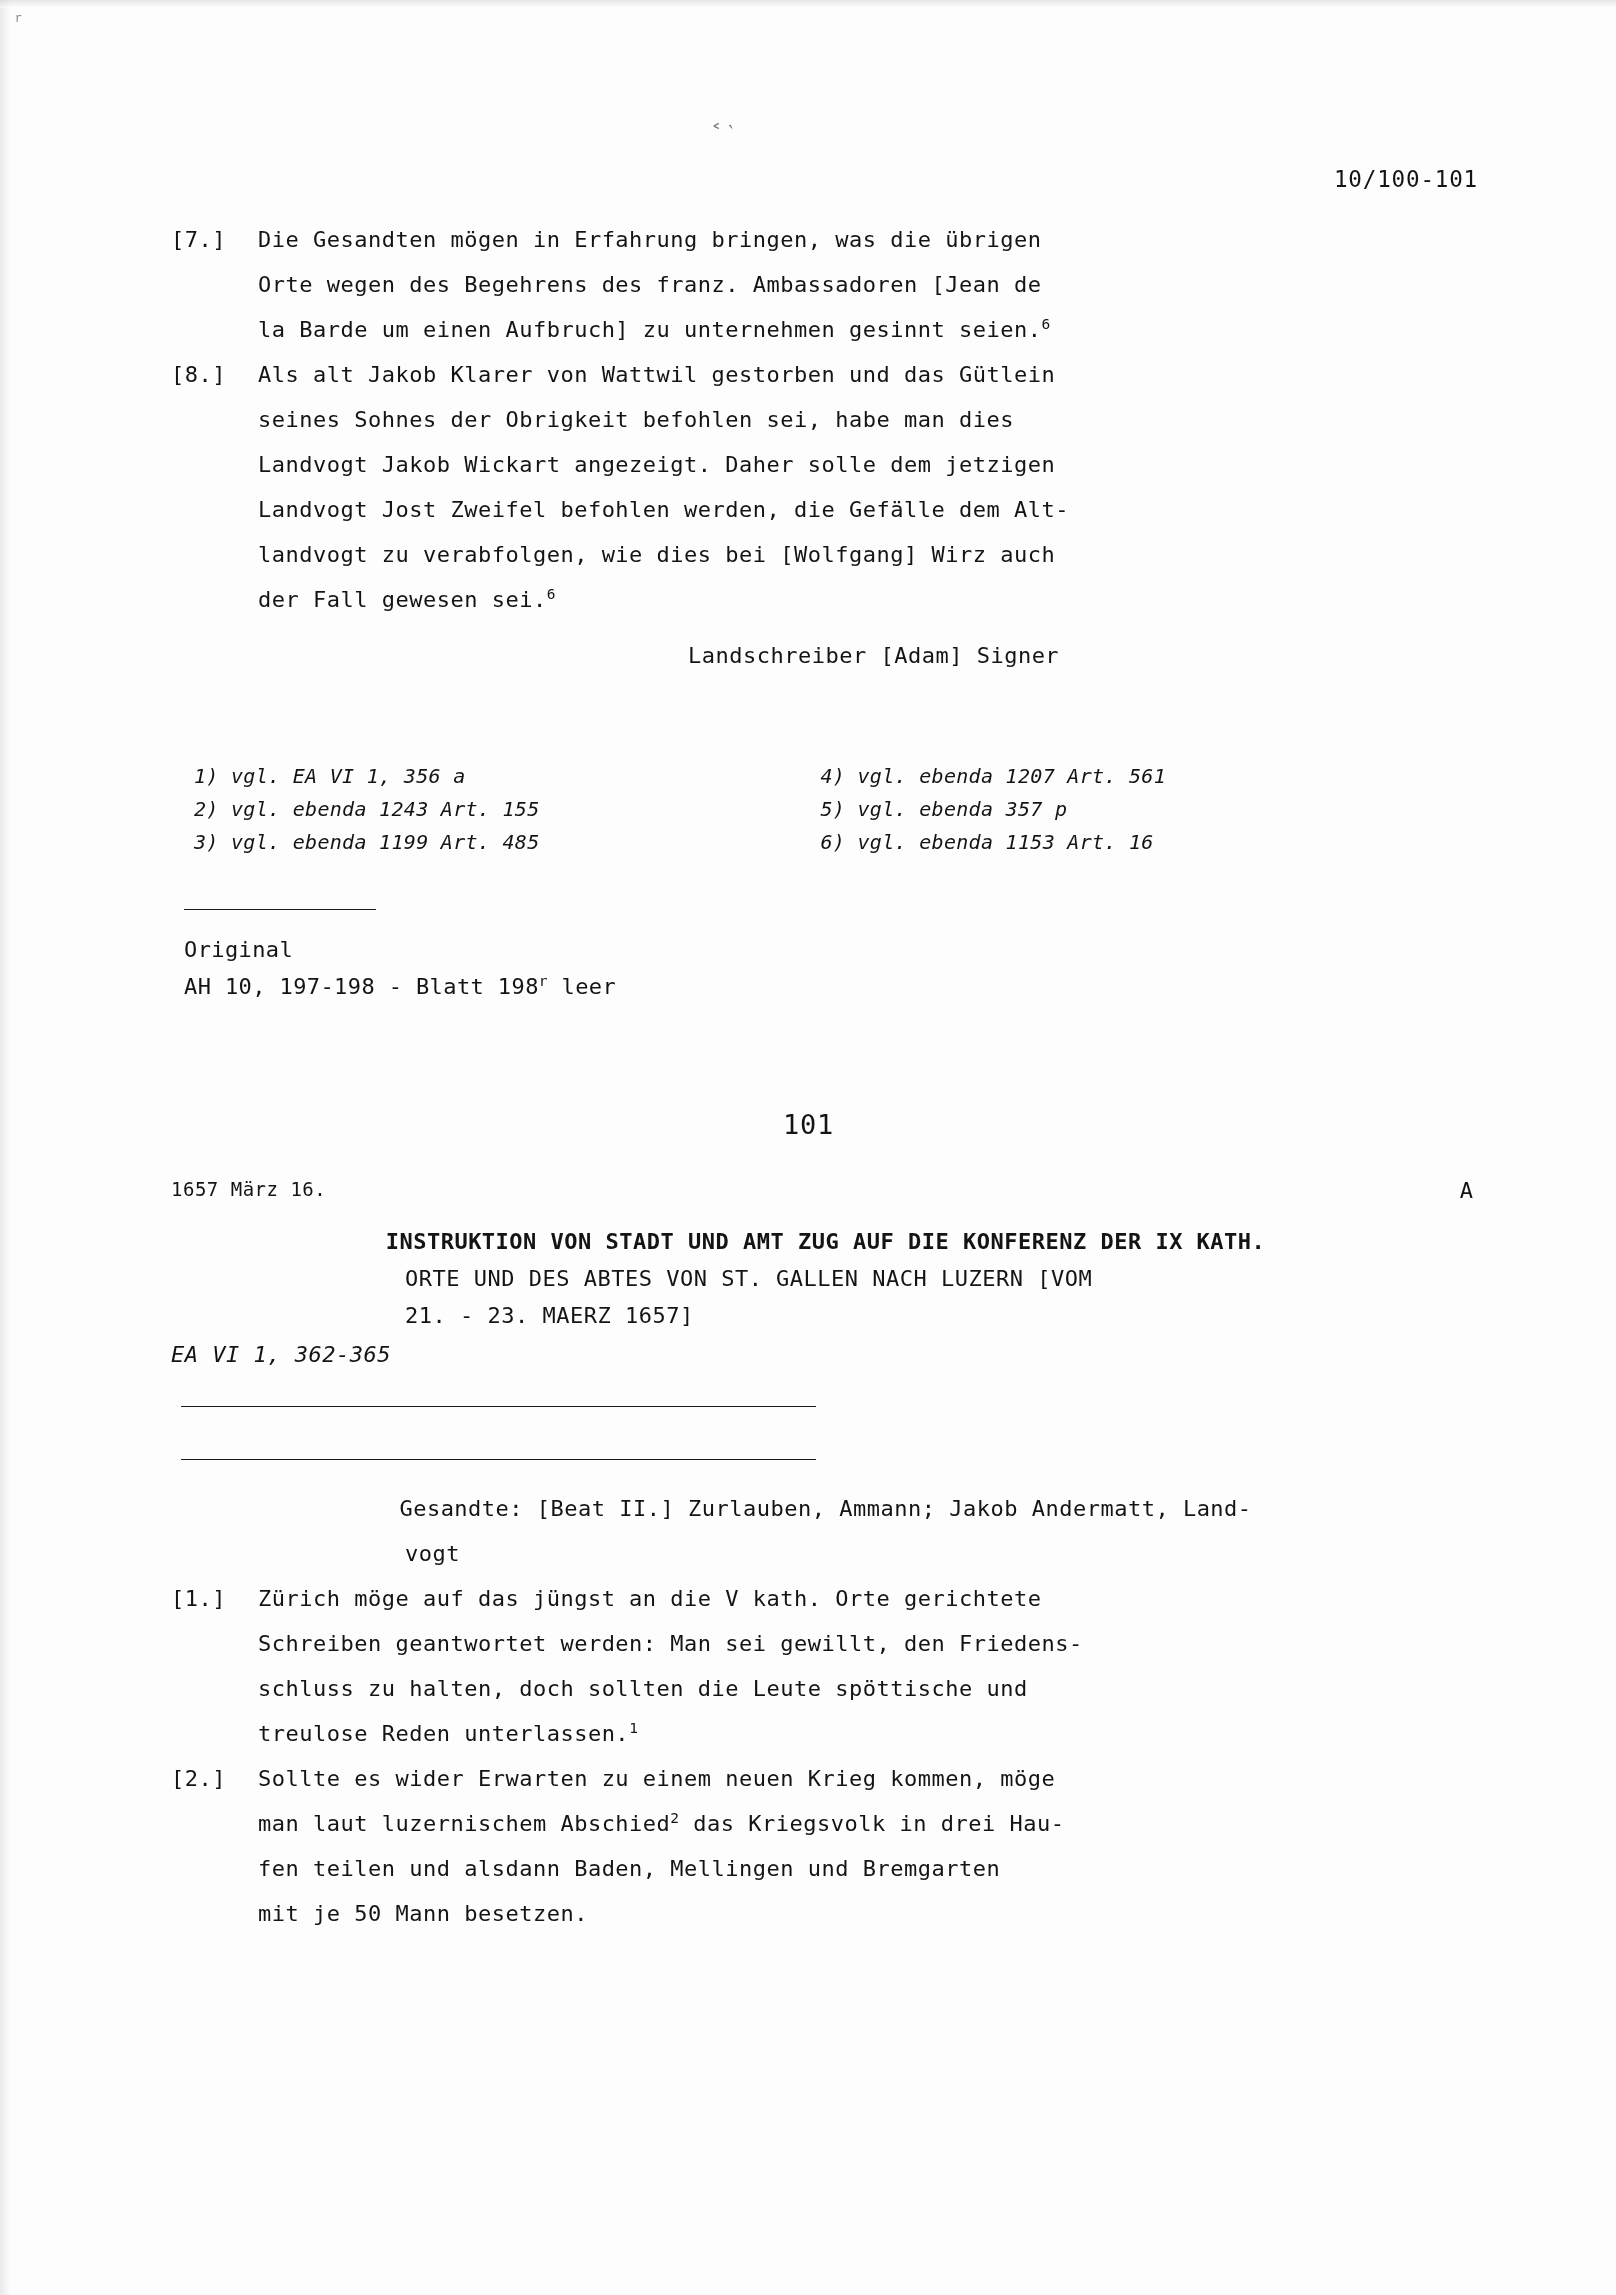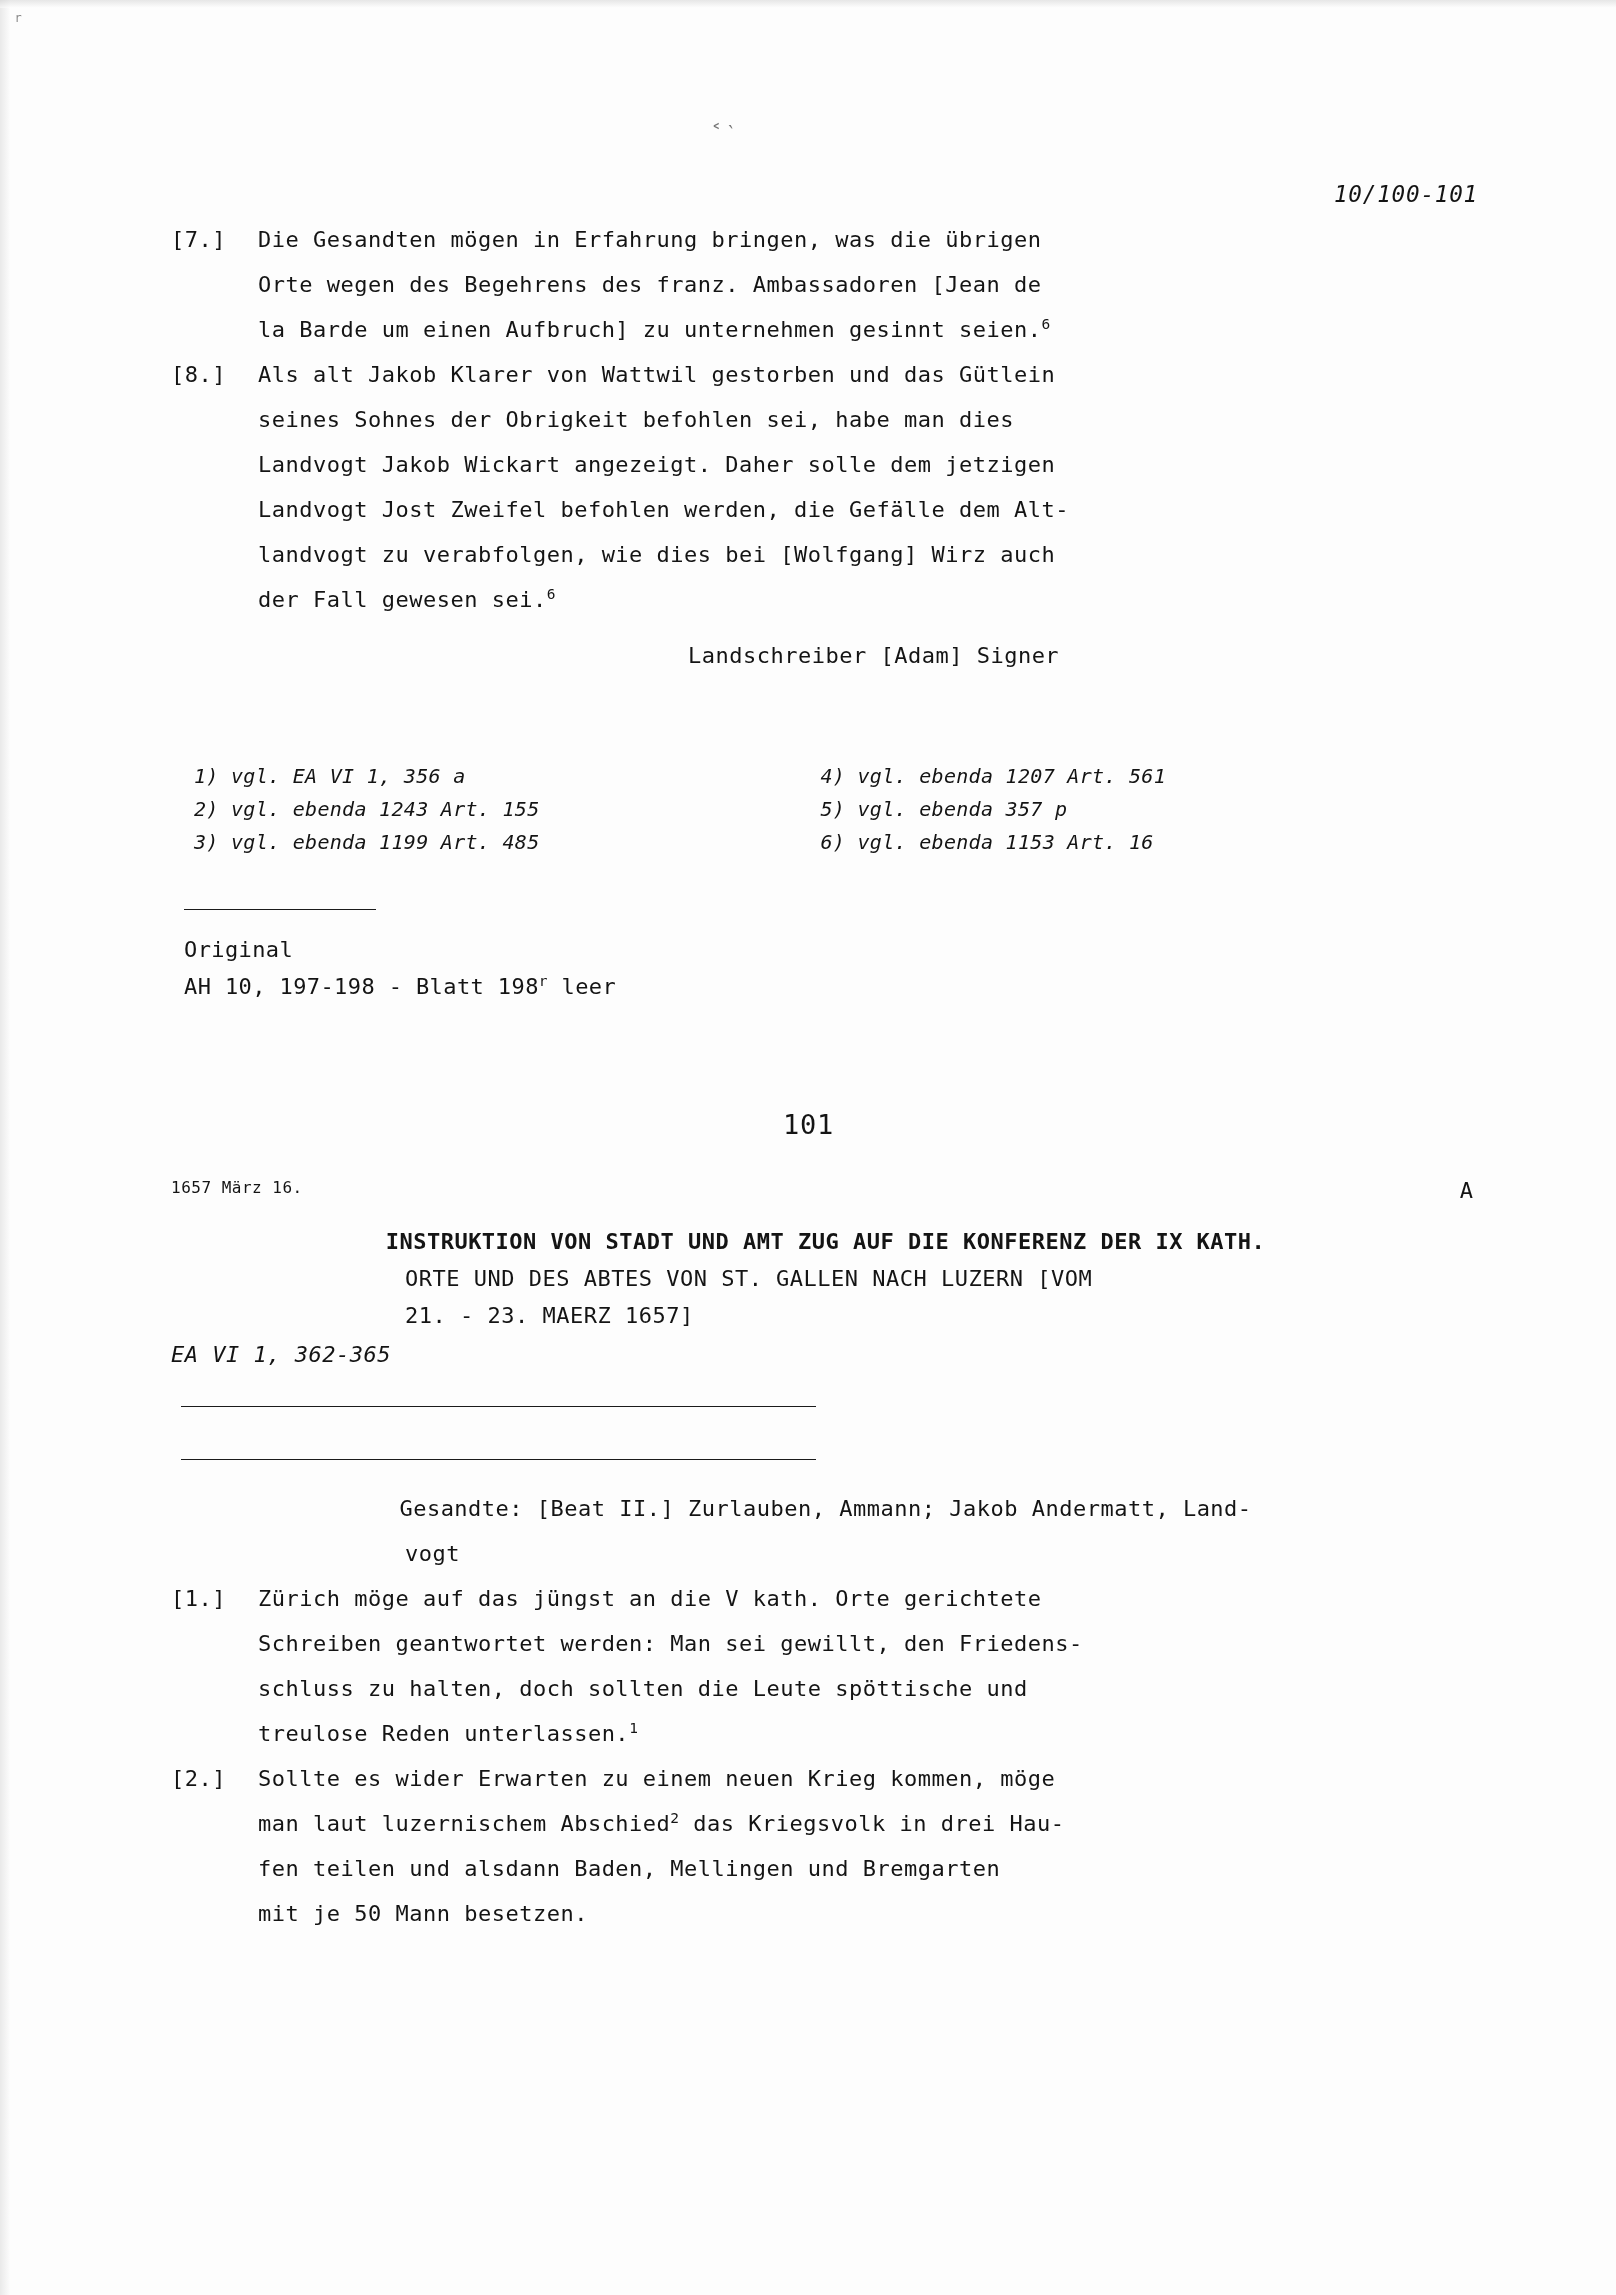--- a/index.html
+++ b/index.html
@@ -37,24 +37,22 @@
     position: absolute;
     font-family: "DejaVu Sans Mono", monospace;
     color: #8a8a8a;
     font-size: 12px;
   }
 
   .folio {
     position: absolute;
     right: 139px;
     top: 166px;
-    font-style: italic;
     font-size: 22.6px;
     letter-spacing: 0.8px;
-    margin-top: 15px;
   }
 
   .doodle {
     position: absolute;
     left: 711px;
     top: 121px;
     width: 178px;
     height: 48px;
     color: #777;
     font-size: 21px;
@@ -139,21 +137,21 @@
     width: 1617px;
     text-align: center;
     font-size: 27px;
     letter-spacing: 0.8px;
   }
 
   .datum {
     position: absolute;
     left: 171px;
     top: 1178px;
-    font-size: 16px;
+    font-size: 19px;
     letter-spacing: 0.5px;
   }
   .sigil {
     position: absolute;
     right: 144px;
     top: 1178px;
     font-size: 22px;
   }
 
   .title {

